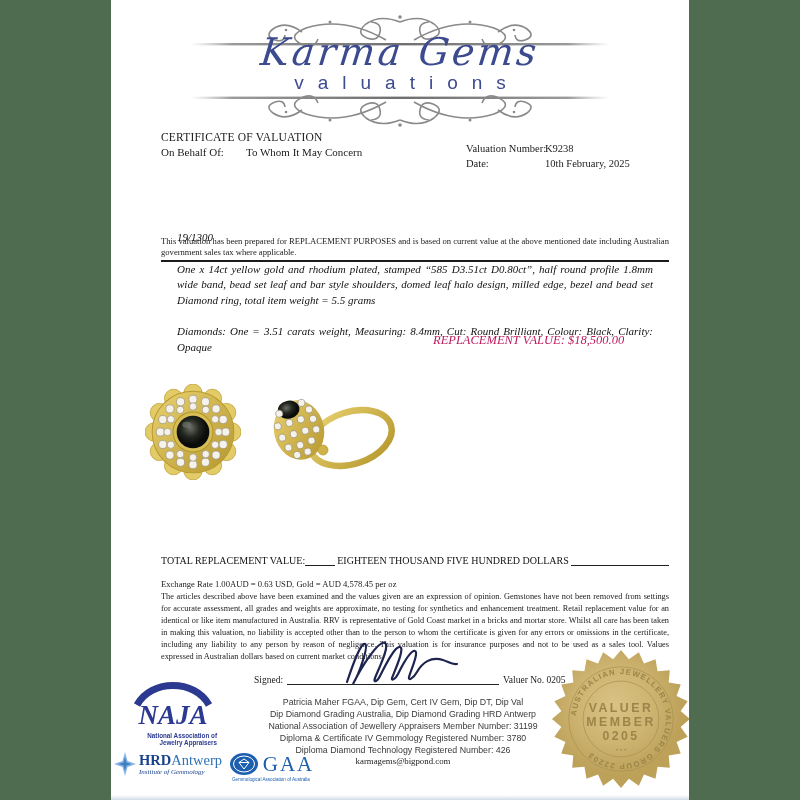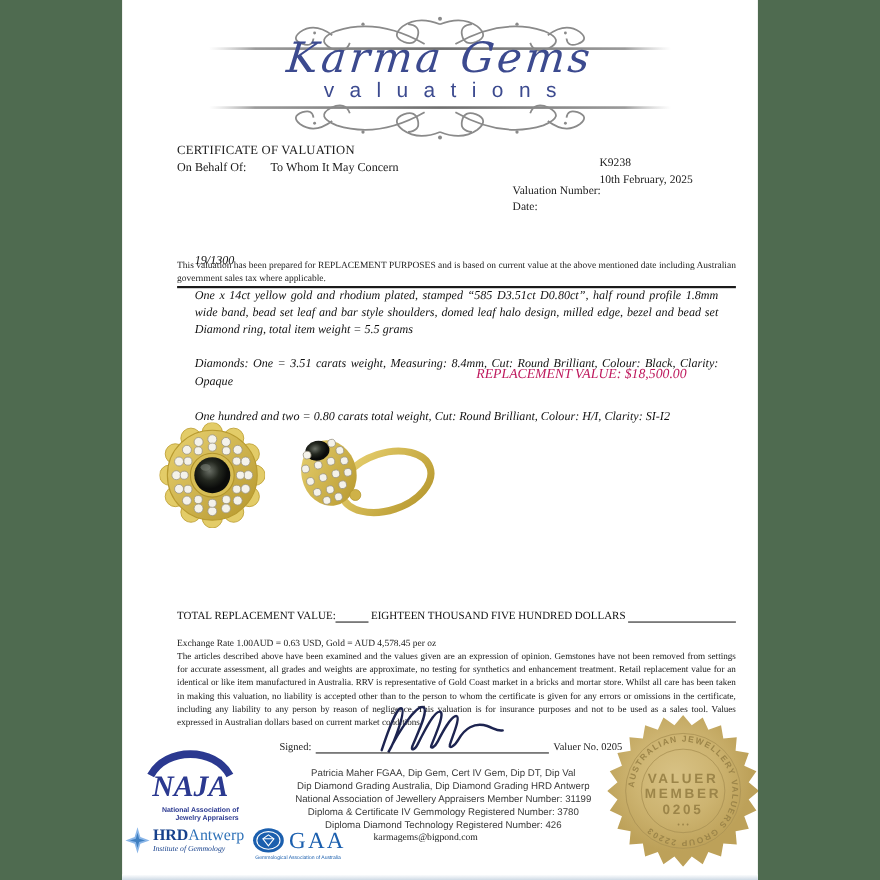--- a/index.html
+++ b/index.html
@@ -10,21 +10,21 @@
   .brand-script{left:0;top:30px;width:100%;text-align:center;font-family:"DejaVu Serif",serif;
     font-style:italic;font-size:38px;color:#3c4a8f;letter-spacing:3px;transform:skewX(-6deg);}
   .brand-sub{left:0;top:72px;width:100%;text-align:center;font-family:"Liberation Sans",sans-serif;
     font-size:19px;color:#3c4a8f;letter-spacing:14px;text-indent:14px;}
   .orn{left:50%;transform:translateX(-50%);}
   .orn.bottom{transform:translateX(-50%) scaleY(-1);}
   
   .cert-title{left:50px;top:131px;font-size:11.5px;letter-spacing:.2px;color:#1a1a1a;}
   .behalf{left:50px;top:146px;font-size:11px;color:#1a1a1a;}
   .behalf .val{margin-left:22px;}
-  .meta-label{font-size:10.5px;color:#1a1a1a;margin-top:25px;}
+  .meta-label{font-size:10.5px;color:#1a1a1a;}
   .meta-value{font-size:10.5px;color:#1a1a1a;}
   .purpose{left:50px;top:188px;width:508px;font-size:8.6px;line-height:10.5px;color:#1a1a1a;
     text-align:justify;border-bottom:2.5px solid #1b1b1b;padding-bottom:3px;margin-top:48px;}
   
   .desc{left:50px;top:214px;width:508px;font-style:italic;font-size:11px;line-height:15.6px;
     color:#111;text-align:justify;}
   .desc p{margin:16px;}
   .repl-value{left:322px;top:333px;font-style:italic;font-size:12.5px;color:#be185d;}
   
   .total-row{left:50px;top:554px;width:508px;display:flex;align-items:flex-end;font-size:10px;color:#111;}
@@ -36,21 +36,21 @@
   .exchange{left:50px;top:579px;font-size:8.6px;color:#1a1a1a;}
   .disclaimer{left:50px;top:591px;width:508px;font-size:8.3px;line-height:11.9px;color:#1a1a1a;text-align:justify;}
   
   .sig-row{left:143px;top:673px;display:flex;align-items:flex-end;font-size:9.5px;color:#1a1a1a;}
   .sig-line{width:212px;border-bottom:1px solid #222;height:11px;margin-left:4px;}
   .valuer-no{margin-left:4px;white-space:nowrap;}
   .sig-svg{left:228px;top:636px;}
   
   .credentials{left:120px;top:696px;width:344px;text-align:center;font-family:"Liberation Sans",sans-serif;
     font-size:8.8px;line-height:12px;color:#3a3a3a;}
-  .email{left:104px;top:756px;width:344px;text-align:center;font-size:8.8px;color:#222;}
+  .email{left:120px;top:756px;width:344px;text-align:center;font-size:8.8px;color:#222;}
   
   .naja{left:14px;top:679px;width:92px;text-align:right;}
   .naja .tag{font-family:"Liberation Sans",sans-serif;font-size:6.3px;line-height:7.5px;
     font-weight:bold;color:#2b3990;margin-top:1px;}
   .hrd{left:2px;top:751px;width:112px;}
   .hrd-row{display:flex;align-items:center;}
   .hrd-text{margin-left:2px;}
   .hrd-name{font-size:14.5px;line-height:15px;}
   .hrd-b{color:#17418c;font-weight:bold;}
   .hrd-l{color:#2f72b8;}
@@ -124,21 +124,20 @@
   <div class="abs meta-value" style="left:434px;top:143px">K9238</div>
   <div class="abs meta-label" style="left:355px;top:158px">Date:</div>
   <div class="abs meta-value" style="left:434px;top:158px">10th February, 2025</div>
 
   <div class="abs purpose">This valuation has been prepared for REPLACEMENT PURPOSES and is based on current value at the above mentioned date including Australian government sales tax where applicable.</div>
 
   <div class="abs desc">
     <p>19/1300</p>
     <p>One x 14ct yellow gold and rhodium plated, stamped “585 D3.51ct D0.80ct”, half round profile 1.8mm wide band, bead set leaf and bar style shoulders, domed leaf halo design, milled edge, bezel and bead set Diamond ring, total item weight = 5.5 grams</p>
     <p>Diamonds: One = 3.51 carats weight, Measuring: 8.4mm, Cut: Round Brilliant, Colour: Black, Clarity: Opaque</p>
-    <p>One hundred and two = 0.80 carats total weight, Cut: Round Brilliant, Colour: H/I, Clarity: SI-I2</p>
   </div>
 
   <div class="abs repl-value">REPLACEMENT VALUE: $18,500.00</div>
 
   <svg class="abs" style="left:34px;top:384px" width="96" height="96" viewBox="0 0 94 94">
     <defs>
       <radialGradient id="stone" cx="42%" cy="38%">
         <stop offset="0%" stop-color="#6a6f66"></stop>
           <stop offset="55%" stop-color="#23271f"></stop>
           <stop offset="100%" stop-color="#0a0b0a"></stop>

